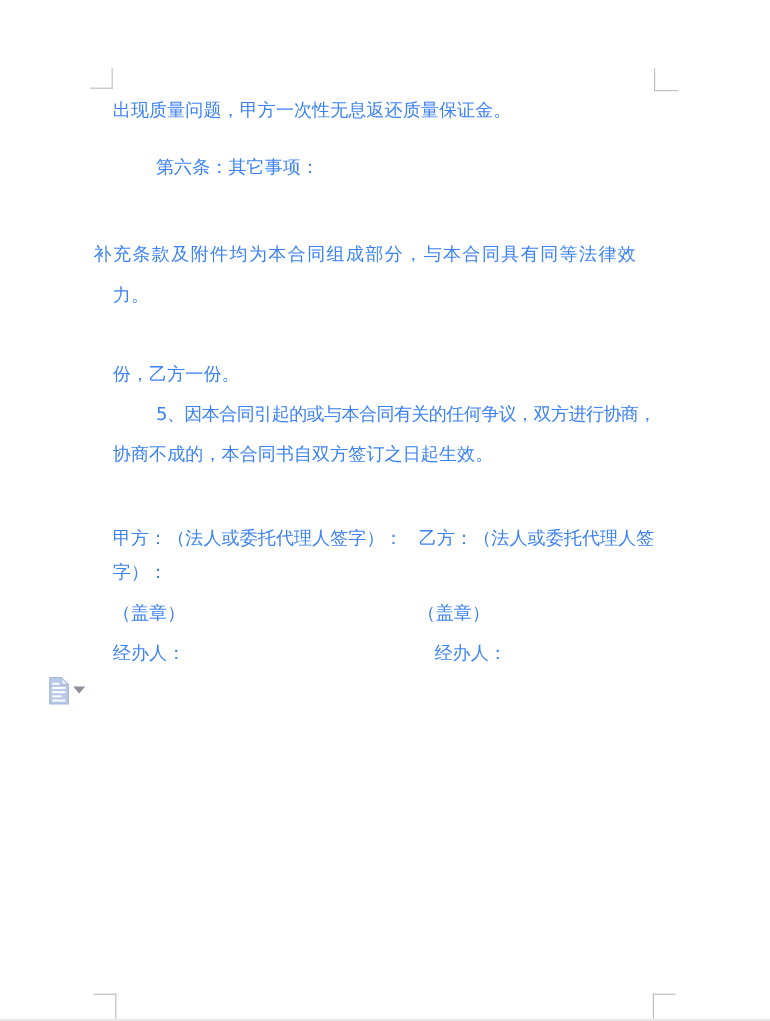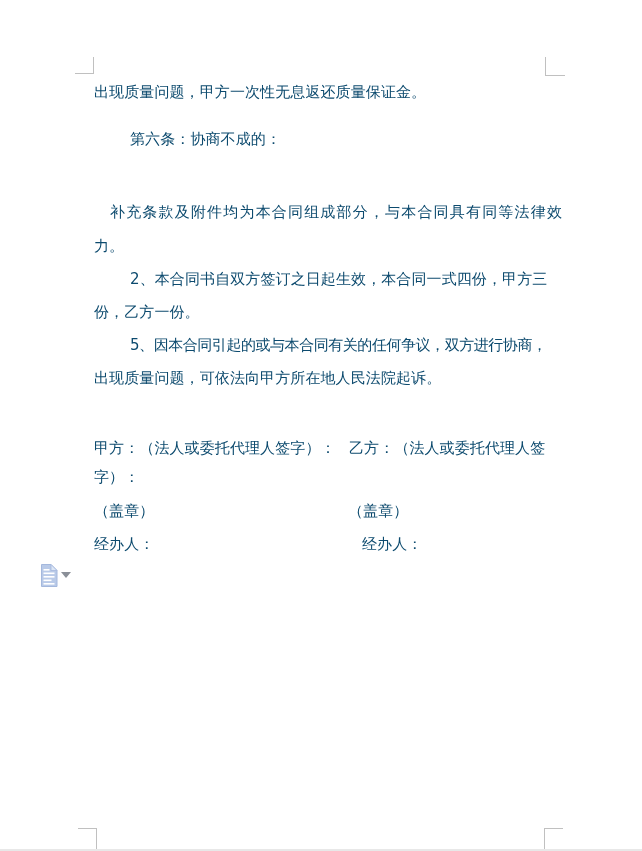--- a/index.html
+++ b/index.html
@@ -5,21 +5,21 @@
   html,body{margin:0;padding:0;}
   body{
     width:642px;height:851px;background:#ffffff;overflow:hidden;position:relative;
     font-family:"DejaVu Sans","Liberation Sans",sans-serif;
   }
   .page{position:absolute;left:0;top:0;width:642px;height:851px;background:#ffffff;}
   
   #text-layer{position:absolute;left:0;top:0;width:642px;height:851px;}
   .line{
     position:absolute;font-size:15px;line-height:18px;height:18px;
-    color:#0c4a6e;white-space:pre;letter-spacing:0.1px;
+    color:#3b82f6;white-space:pre;letter-spacing:0.1px;
   }
   .line.justify{text-align:justify;text-align-last:justify;}
   .line.tight{letter-spacing:-0.45px;}
   .seg{position:absolute;top:0;white-space:pre;}
   
   .mark{position:absolute;background:#c0c0c0;}
   
   .paste-btn{
     position:absolute;left:36px;top:561px;width:38px;height:30px;
     display:flex;align-items:center;cursor:pointer;
@@ -45,27 +45,26 @@
   <div class="mark" style="left:545px;top:75px;width:20px;height:1px;"></div>
 
   <div class="mark" style="left:78px;top:828px;width:19px;height:1px;"></div>
   <div class="mark" style="left:96px;top:828px;width:1px;height:23px;"></div>
 
   <div class="mark" style="left:544px;top:828px;width:19px;height:1px;"></div>
   <div class="mark" style="left:544px;top:828px;width:1px;height:23px;"></div>
 
   <div id="text-layer">
       <div class="line" style="top: 83px; left: 94px;">出现质量问题，甲方一次性无息返还质量保证金。</div>
-      <div class="line" style="top: 130px; left: 130px;">第六条：协商不成的：</div>
-      <div class="line justify" style="top: 203px; left: 110px; width: 452px;">补充条款及附件均为本合同组成部分，与本合同具有同等法律效</div>
+      <div class="line" style="top: 130px; left: 130px;">第六条：其它事项：</div>
+      <div class="line justify" style="top: 203px; left: 78px; width: 452px;">补充条款及附件均为本合同组成部分，与本合同具有同等法律效</div>
       <div class="line" style="top: 237px; left: 94px;">力。</div>
-      <div class="line justify" style="top: 270px; left: 130px; width: 416px;">2、本合同书自双方签订之日起生效，本合同一式四份，甲方三</div>
       <div class="line" style="top: 303px; left: 94px;">份，乙方一份。</div>
       <div class="line justify tight" style="top: 336px; left: 130px; width: 416px;">5、因本合同引起的或与本合同有关的任何争议，双方进行协商，</div>
-      <div class="line" style="top: 369px; left: 94px;">出现质量问题，可依法向甲方所在地人民法院起诉。</div>
+      <div class="line" style="top: 369px; left: 94px;">协商不成的，本合同书自双方签订之日起生效。</div>
       <div class="line" style="top: 439px; left: 0px; width: 642px;"><span class="seg" style="left: 94px;">甲方：（法人或委托代理人签字）：</span><span class="seg" style="left: 349px;">乙方：（法人或委托代理人签</span></div>
       <div class="line" style="top: 468px; left: 94px;">字）：</div>
       <div class="line" style="top: 502px; left: 0px; width: 538px;"><span class="seg" style="left: 94px;">（盖章）</span><span class="seg" style="left: 348px;">（盖章）</span></div>
       <div class="line" style="top: 535px; left: 0px; width: 606px;"><span class="seg" style="left: 94px;">经办人：</span><span class="seg" style="left: 362px;">经办人：</span></div>
     </div>
 
   <div class="paste-btn">
     <svg class="paste-doc" width="20" height="24" viewBox="0 0 20 24">
       <path d="M2.5 0.5 H12 L18 6.5 V22.5 H2.5 Z" fill="#b9cae8" stroke="#a4b8dd" stroke-width="1"></path>
       <path d="M12 0.5 L18 6.5 H12 Z" fill="#dde7f6" stroke="#a4b8dd" stroke-width="0.8"></path>

